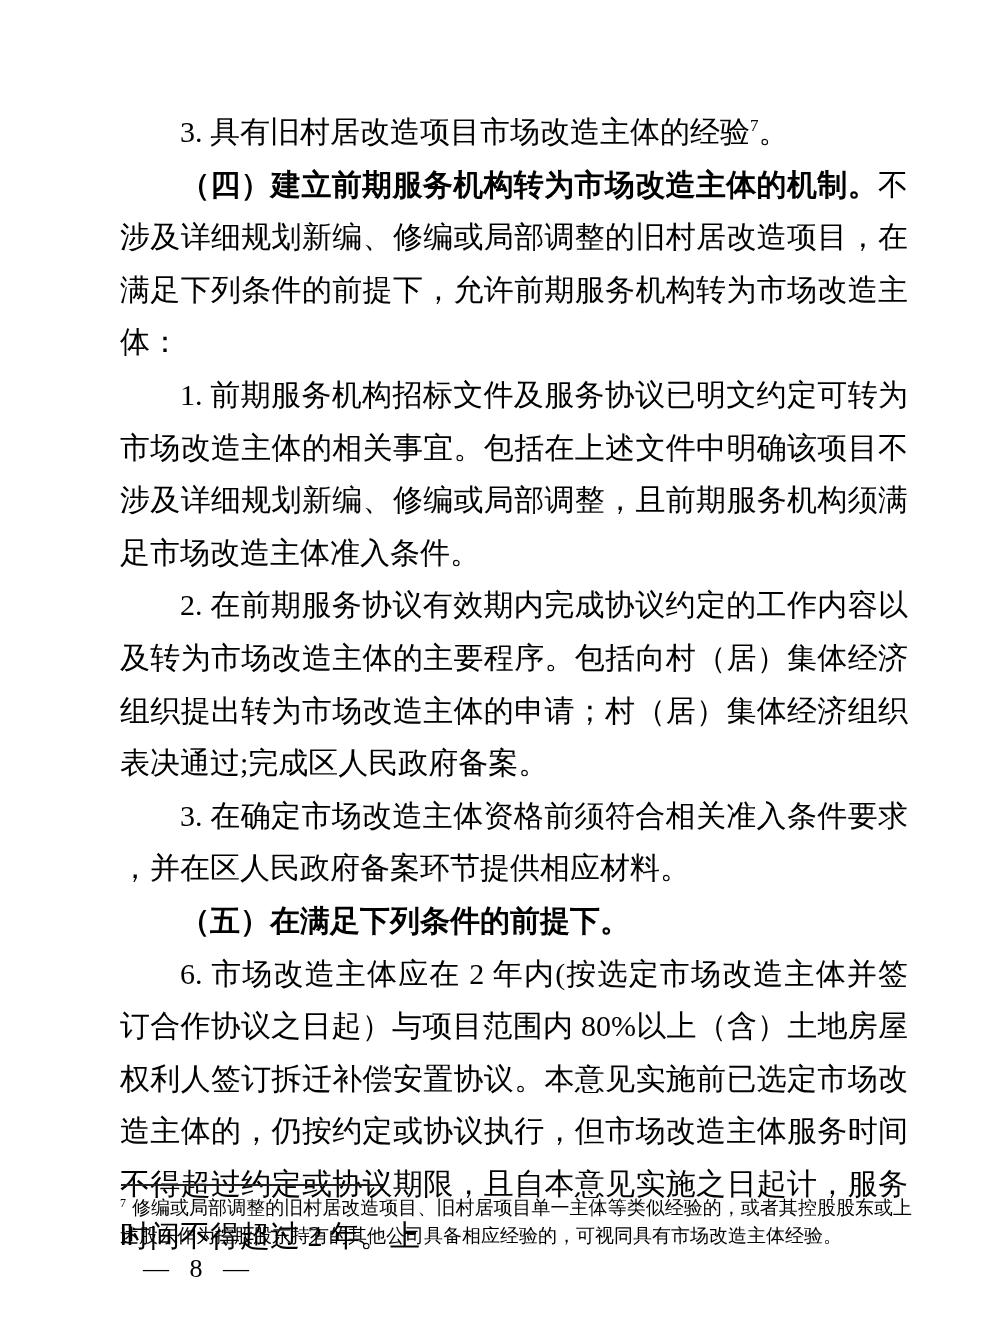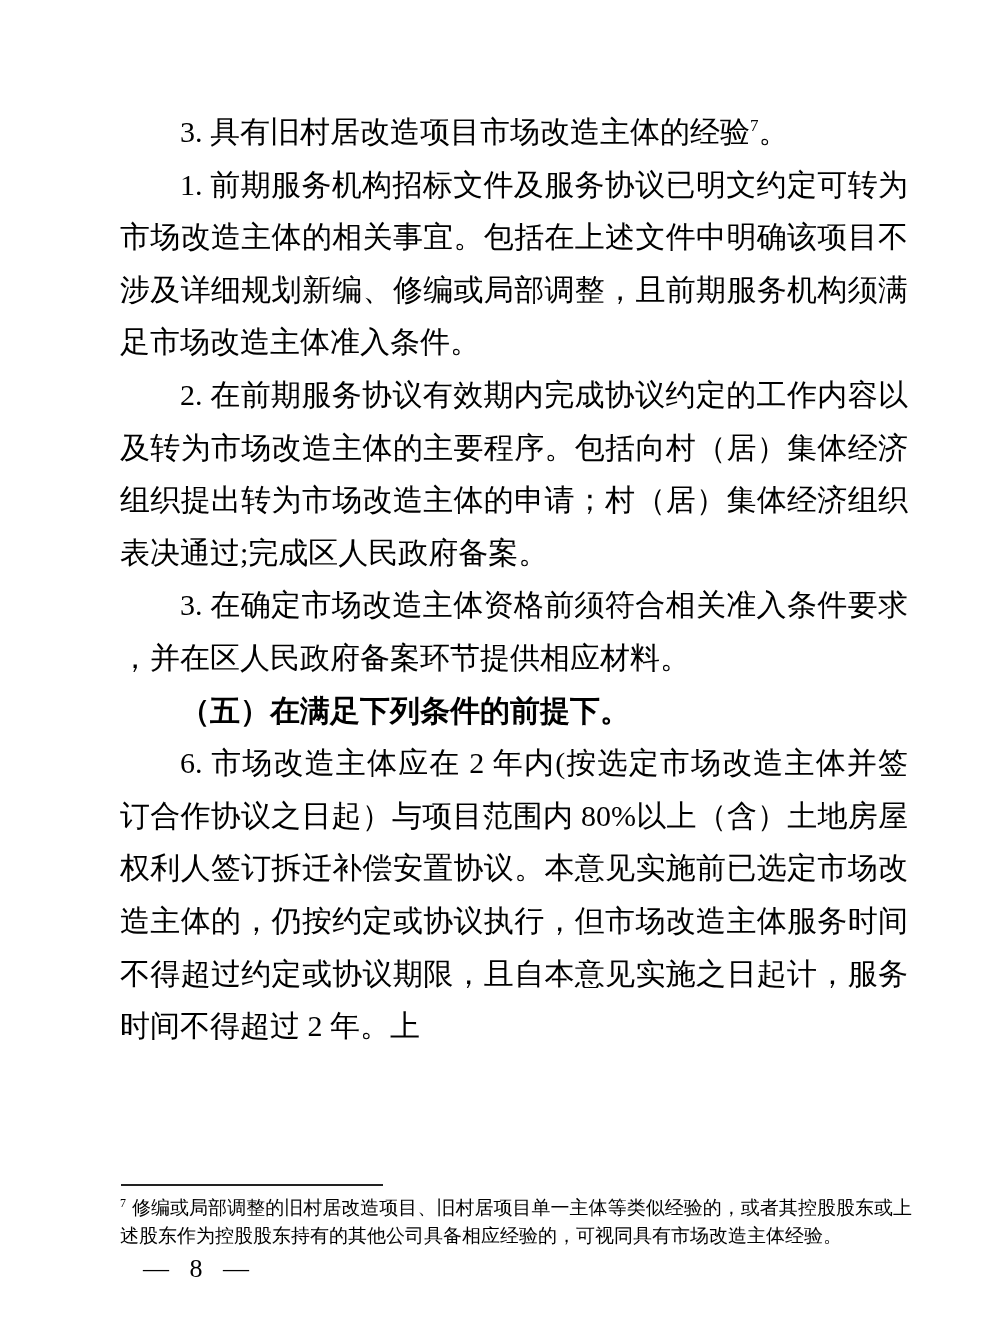--- a/index.html
+++ b/index.html
@@ -82,20 +82,21 @@
 </style>
 </head>
 <body>
 
 <div class="page">
 
   <div class="content">
 
     <p><span>3. 具有旧村居改造项目市场改造主体的经验</span><sup>7</sup><span>。</span></p>
 
+    <p><span class="bold-run">（四）建立前期服务机构转为市场改造主体的机制。</span><span>不涉及详细规划新编、修编或局部调整的旧村居改造项目，在满足下列条件的前提下，允许前期服务机构转为市场改造主体：</span></p>
 
     <p>1. 前期服务机构招标文件及服务协议已明文约定可转为市场改造主体的相关事宜。包括在上述文件中明确该项目不涉及详细规划新编、修编或局部调整，且前期服务机构须满足市场改造主体准入条件。</p>
 
     <p>2. 在前期服务协议有效期内完成协议约定的工作内容以及转为市场改造主体的主要程序。包括向村（居）集体经济组织提出转为市场改造主体的申请；村（居）集体经济组织表决通过;完成区人民政府备案。</p>
 
     <p>3. 在确定市场改造主体资格前须符合相关准入条件要求，并在区人民政府备案环节提供相应材料。</p>
 
     <p><span class="bold-run">（五）在满足下列条件的前提下。</span></p>
 
     <p>6. 市场改造主体应在 2 年内(按选定市场改造主体并签订合作协议之日起）与项目范围内 80%以上（含）土地房屋权利人签订拆迁补偿安置协议。本意见实施前已选定市场改造主体的，仍按约定或协议执行，但市场改造主体服务时间不得超过约定或协议期限，且自本意见实施之日起计，服务时间不得超过 2 年。上</p>

